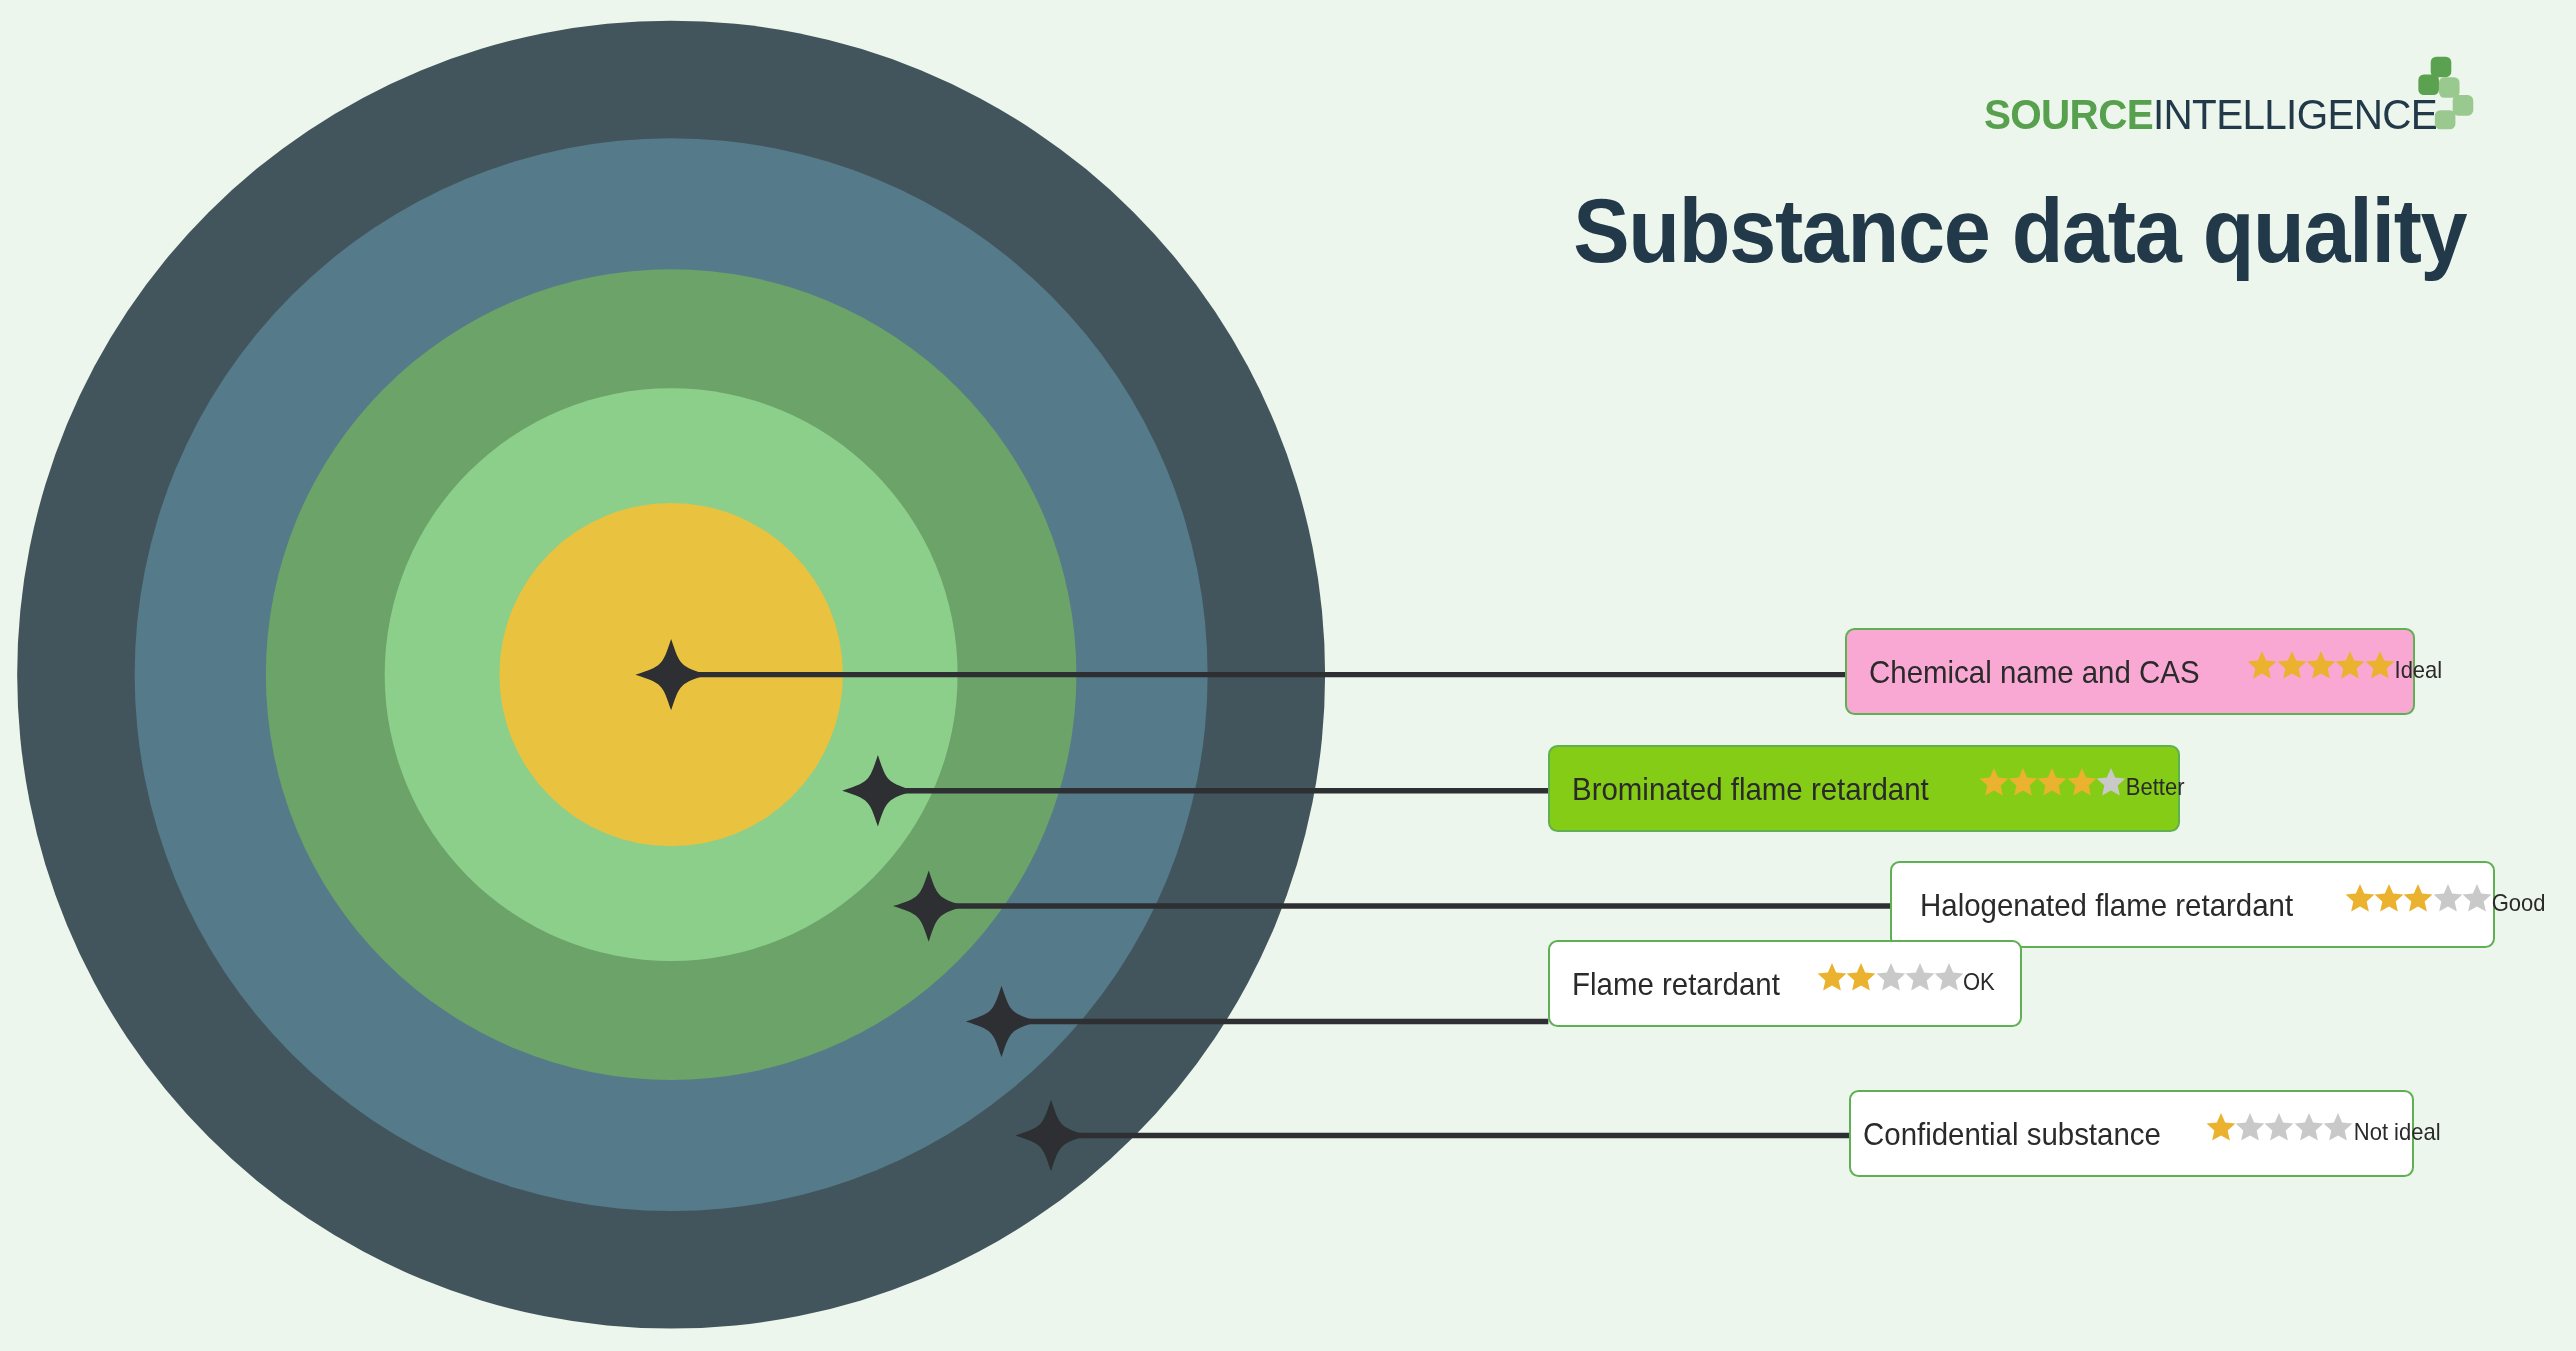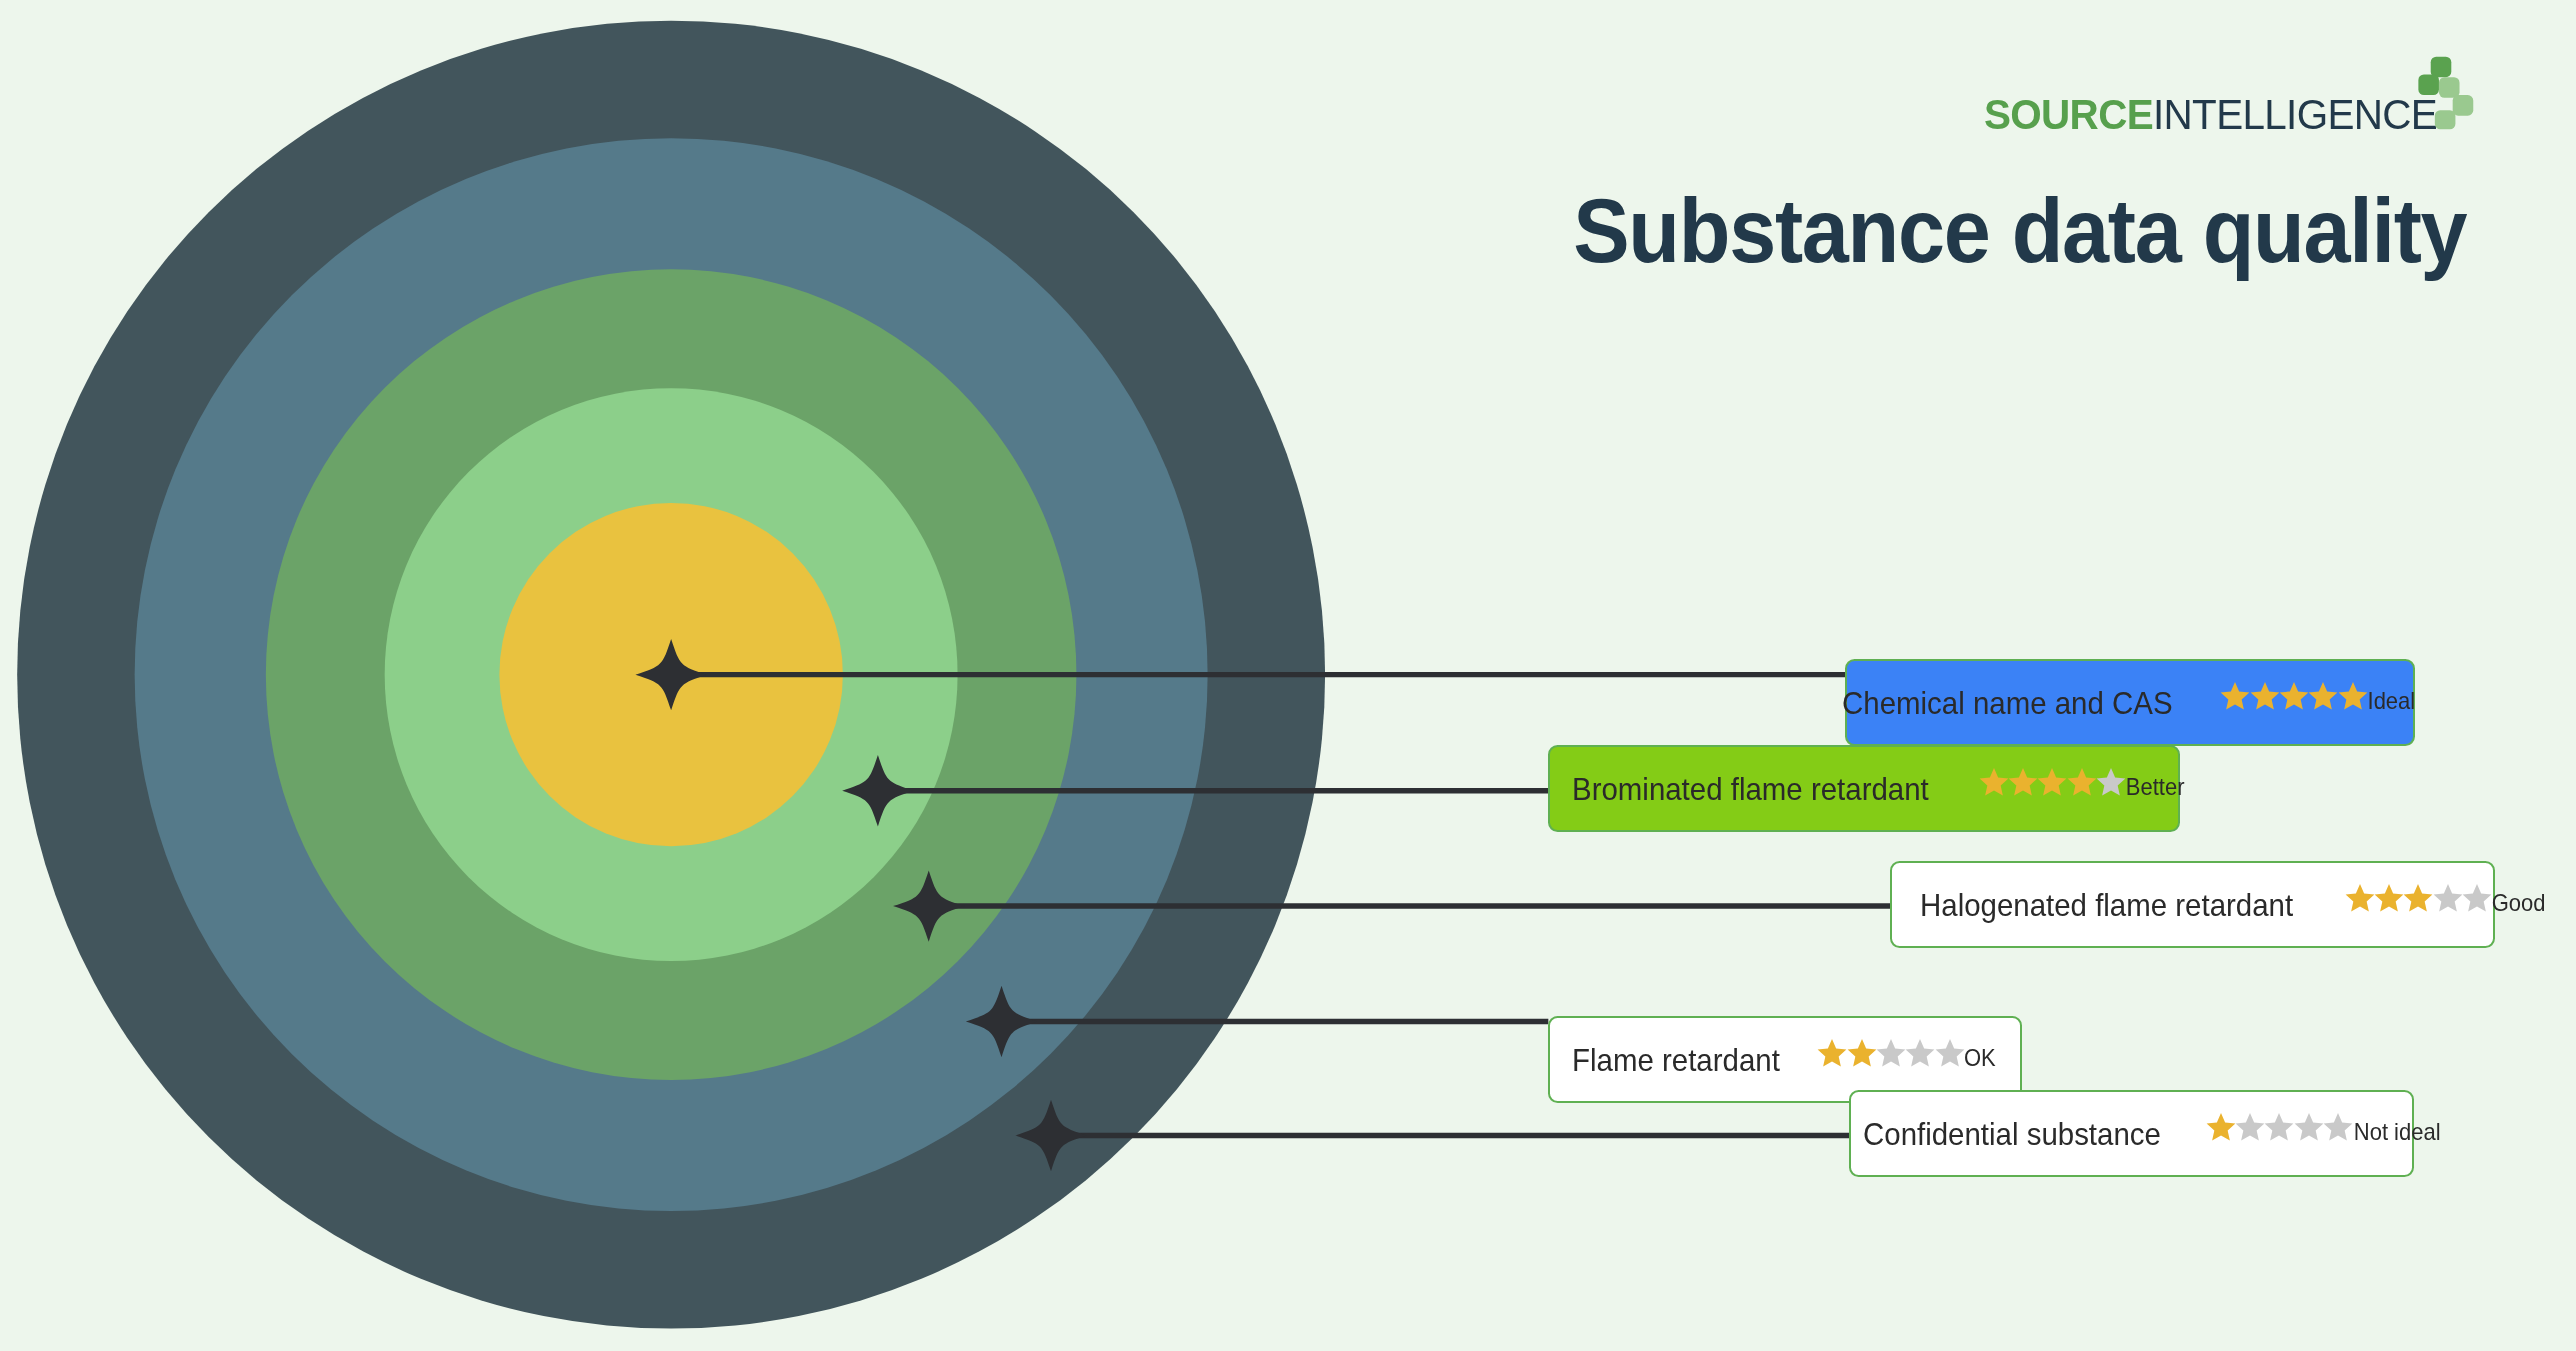--- a/index.html
+++ b/index.html
@@ -155,21 +155,21 @@
       <rect x="2" y="28" width="30" height="30" rx="8" fill="#5aa24f"></rect>
       <rect x="32" y="32" width="30" height="30" rx="8" fill="#9ac98f"></rect>
       <rect x="52" y="58" width="30" height="30" rx="8" fill="#9ac98f"></rect>
       <rect x="26" y="80" width="30" height="28" rx="8" fill="#9ac98f"></rect>
     </svg>
   </div>
 
   <div class="title">Substance data quality</div>
 
   <div id="cards-layer">
-      <div class="card" style="left: 1845px; top: 659px; width: 570px; border-color: rgb(95, 176, 82); background: #3b82f6; justify-content: center;">
+      <div class="card" style="left: 1845px; top: 628px; width: 570px; border-color: rgb(95, 176, 82); background: #f9a8d4;">
         <div class="card-label">Chemical name and CAS</div>
         <div class="rating">
           <div class="stars">
             <svg class="star" viewBox="0 0 48 48">
               <path d="M24 3 L30.2 17.2 L45.6 18.8 L34 29.2 L37.3 44.4 L24 36.6 L10.7 44.4 L14 29.2 L2.4 18.8 L17.8 17.2 Z" fill="#eab22e"></path>
             </svg>
             <svg class="star" viewBox="0 0 48 48">
               <path d="M24 3 L30.2 17.2 L45.6 18.8 L34 29.2 L37.3 44.4 L24 36.6 L10.7 44.4 L14 29.2 L2.4 18.8 L17.8 17.2 Z" fill="#eab22e"></path>
             </svg>
             <svg class="star" viewBox="0 0 48 48">
@@ -224,21 +224,21 @@
             <svg class="star" viewBox="0 0 48 48">
               <path d="M24 3 L30.2 17.2 L45.6 18.8 L34 29.2 L37.3 44.4 L24 36.6 L10.7 44.4 L14 29.2 L2.4 18.8 L17.8 17.2 Z" fill="#c9c9c9"></path>
             </svg>
             <svg class="star" viewBox="0 0 48 48">
               <path d="M24 3 L30.2 17.2 L45.6 18.8 L34 29.2 L37.3 44.4 L24 36.6 L10.7 44.4 L14 29.2 L2.4 18.8 L17.8 17.2 Z" fill="#c9c9c9"></path>
             </svg>
           </div>
           <div class="rating-word">Good</div>
         </div>
       </div>
-      <div class="card" style="left: 1548px; top: 1016px; width: 474px; border-color: rgb(95, 176, 82); background: rgb(255, 255, 255); justify-content: space-between;">
+      <div class="card" style="left: 1548px; top: 940px; width: 474px; border-color: rgb(95, 176, 82); background: rgb(255, 255, 255);">
         <div class="card-label">Flame retardant</div>
         <div class="rating">
           <div class="stars">
             <svg class="star" viewBox="0 0 48 48">
               <path d="M24 3 L30.2 17.2 L45.6 18.8 L34 29.2 L37.3 44.4 L24 36.6 L10.7 44.4 L14 29.2 L2.4 18.8 L17.8 17.2 Z" fill="#eab22e"></path>
             </svg>
             <svg class="star" viewBox="0 0 48 48">
               <path d="M24 3 L30.2 17.2 L45.6 18.8 L34 29.2 L37.3 44.4 L24 36.6 L10.7 44.4 L14 29.2 L2.4 18.8 L17.8 17.2 Z" fill="#eab22e"></path>
             </svg>
             <svg class="star" viewBox="0 0 48 48">

